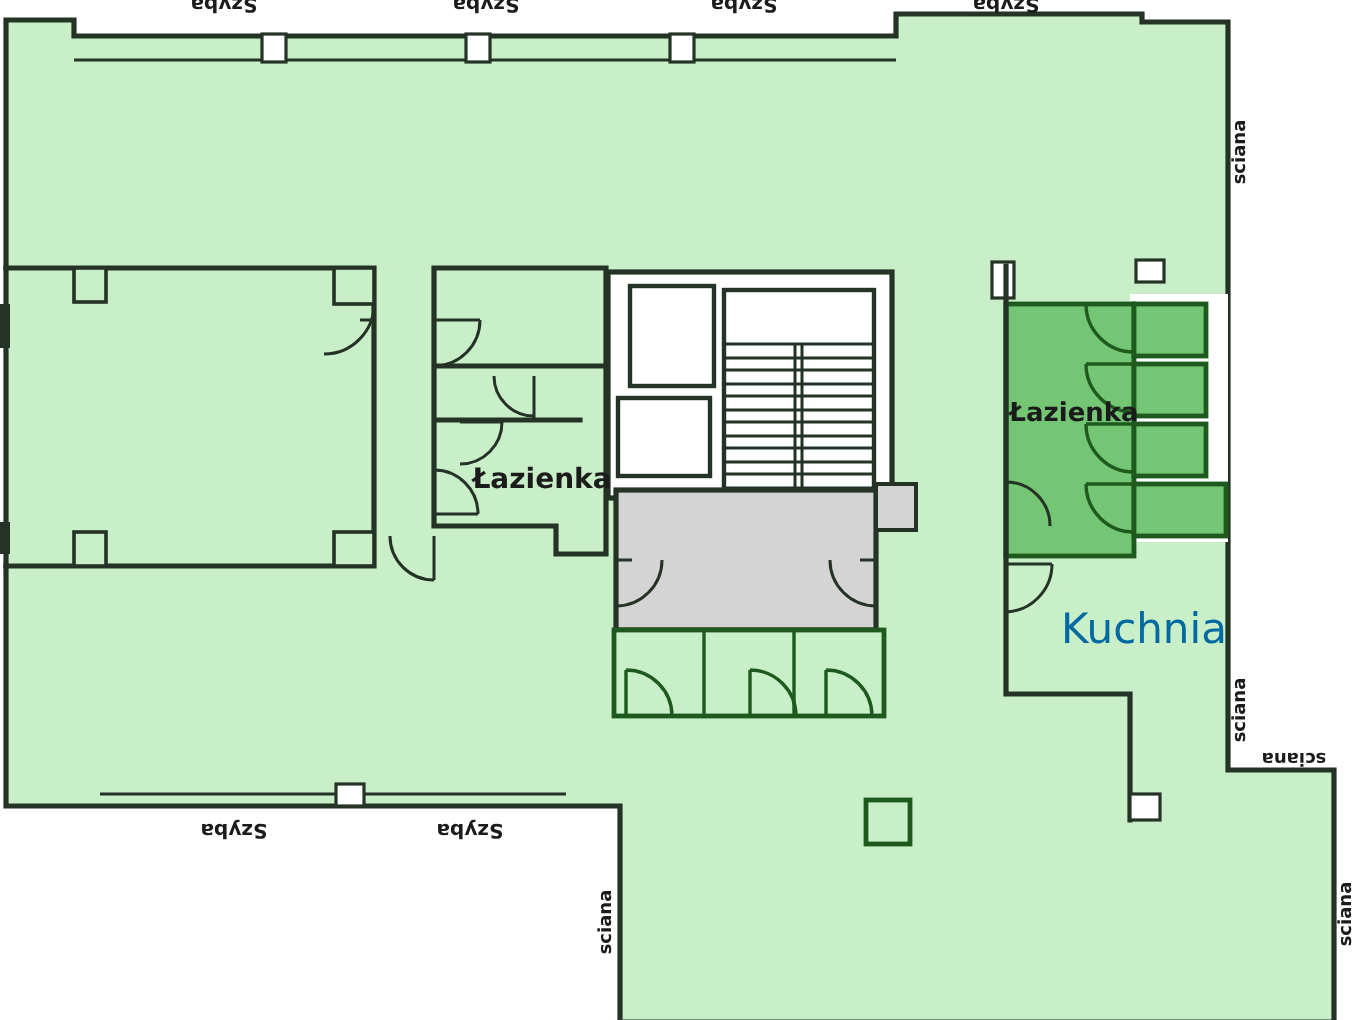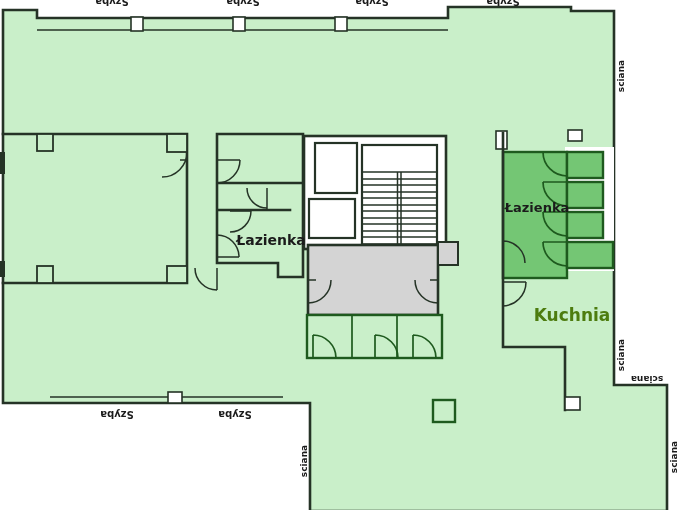--- a/index.html
+++ b/index.html
@@ -23,21 +23,21 @@
   .wall      { stroke:var(--wall_dark); stroke-width:2.6; fill:none; stroke-linecap:square;}
   .wall-thin { stroke:var(--wall_dark); stroke-width:1.5; fill:none; }
   .door      { stroke:var(--wall_dark); stroke-width:1.5; fill:none; }
   .door-green{ stroke:var(--wall_green); stroke-width:1.7; fill:none; }
   .tread     { stroke:var(--wall_dark); stroke-width:1.4; fill:none; }
 
   
   .lbl{position:absolute;color:var(--label);white-space:nowrap;line-height:1;}
   .lbl-bath-left { font-size:14px;font-weight:700;transform:translate(-50%,-50%);}
   .lbl-bath-right{ font-size:13px;font-weight:600;transform:translate(-50%,-50%);}
-  .lbl-kitchen   { font-size:17px;font-weight:700;color:#4d7c0f;transform:translate(-50%,-50%);}
+  .lbl-kitchen   { font-size:21px;font-weight:400;color:#0369a1;transform:translate(-50%,-50%);}
   .lbl-szyba     { font-size:10px;font-weight:700;transform:translate(-50%,-50%) rotate(180deg);}
   .lbl-sciana-v  { font-size:9px; font-weight:600;transform:translate(-50%,-50%) rotate(-90deg);}
   .lbl-sciana-h  { font-size:9px; font-weight:600;transform:translate(-50%,-50%) rotate(180deg);}
 </style>
 </head>
 <body>
 
 <div id="plan-wrap">
 
 <svg width="680" height="510" viewBox="0 0 680 510">

